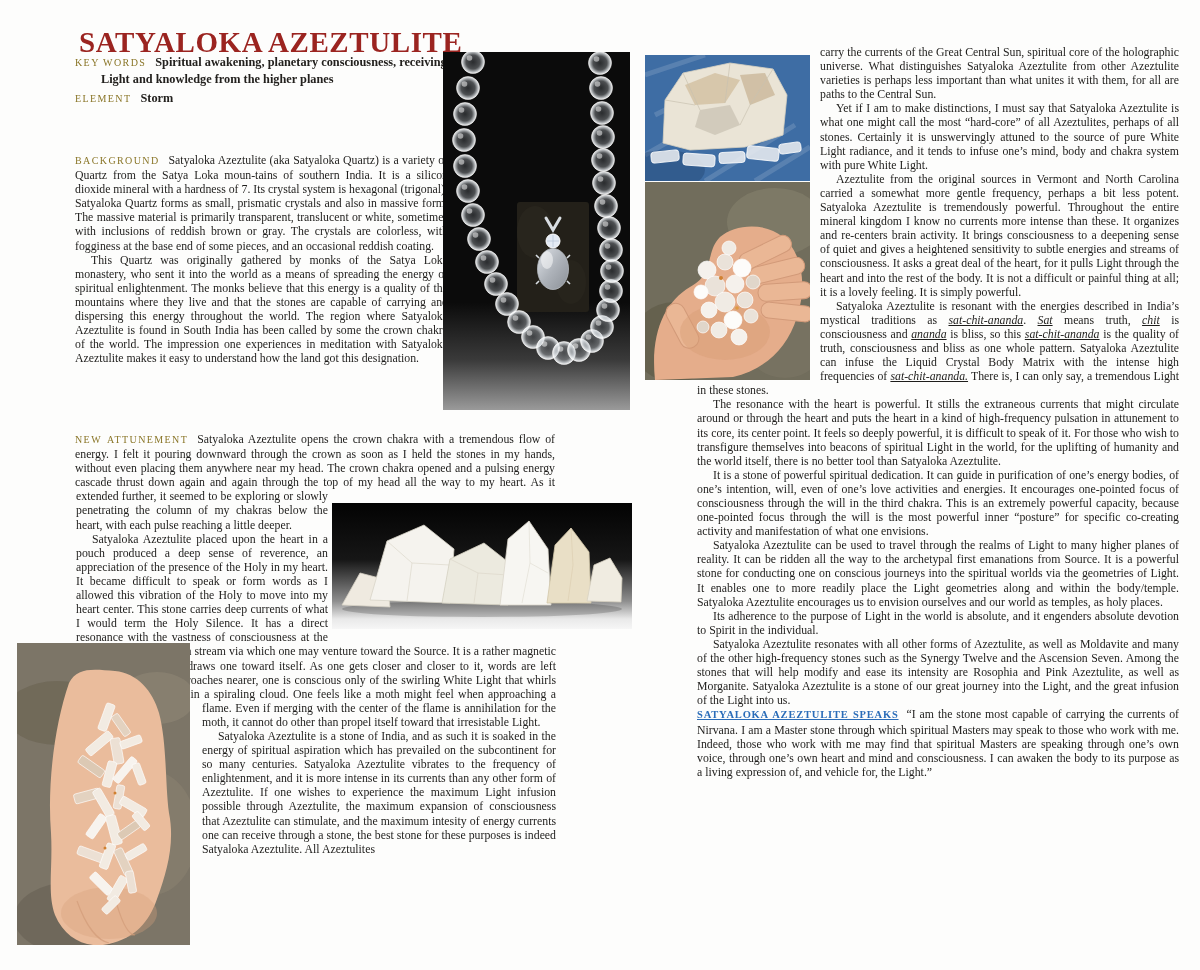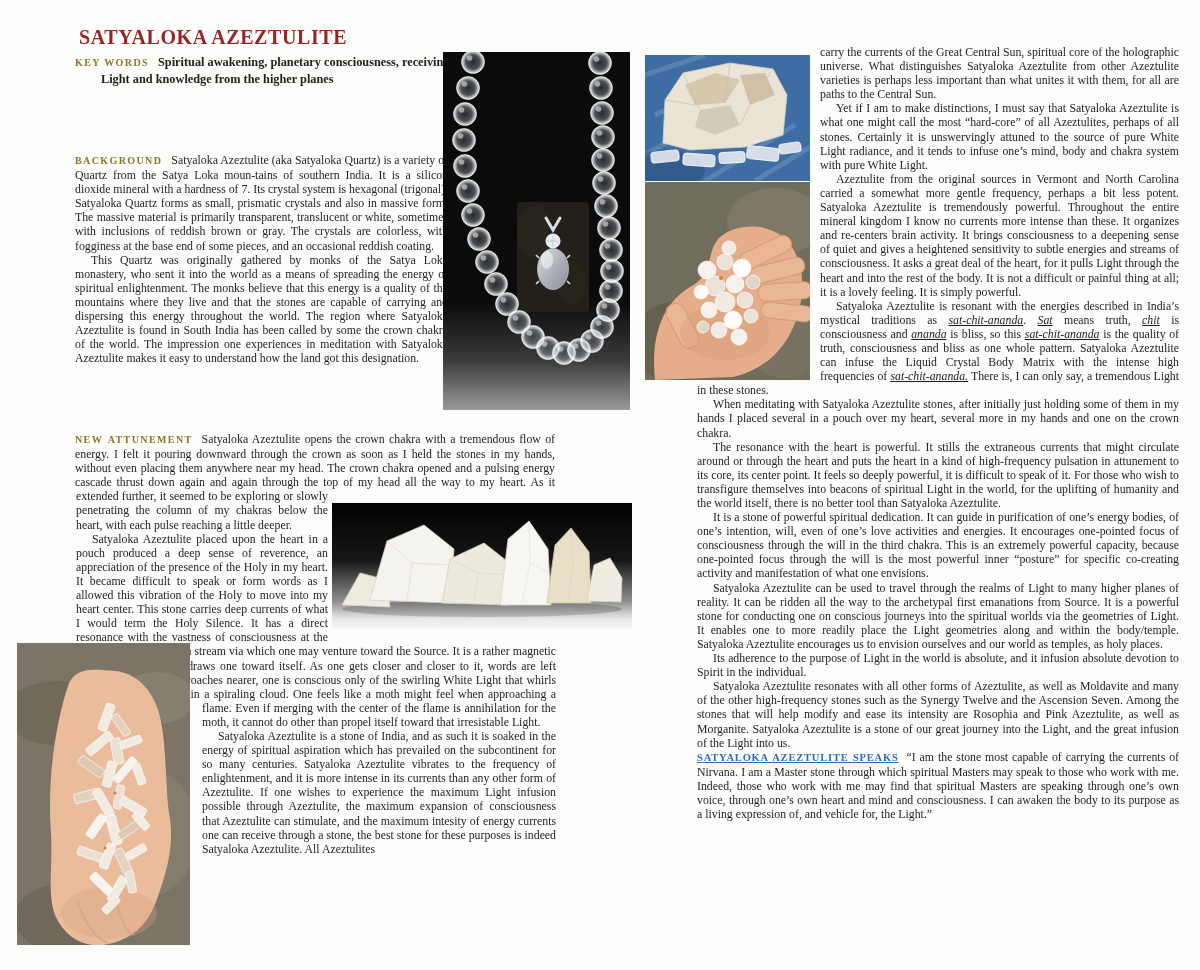--- a/index.html
+++ b/index.html
@@ -1,23 +1,23 @@
 <!DOCTYPE html>
 <html><head>
 <meta charset="utf-8">
 <style>
   html,body{margin:0;padding:0;background:#ffffff;}
   .spread{position:relative;width:1200px;height:970px;background:#fdfdfc;overflow:hidden;
           font-family:"Liberation Serif", serif;color:#1e1d1b;}
-  h1.title{position:absolute;left:75px;top:22px;margin:4px;font-size:20px;font-weight:600;
+  h1.title{position:absolute;left:75px;top:22px;margin:4px;font-size:29px;font-weight:600;
            letter-spacing:0.6px;color:#9b2420;font-family:"Liberation Serif",serif;}
   .props{position:absolute;left:75px;top:54px;width:380px;}
   .prop{margin:0 0 2px 0;padding-left:26px;text-indent:-26px;font-size:12.3px;font-weight:bold;
         line-height:16.4px;color:#23211e;}
-  .olabel{font-size:10px;font-weight:bold;letter-spacing:1.4px;color:#8a7628;margin-right:9px;}
+  .olabel{font-size:10px;font-weight:normal;letter-spacing:1.4px;color:#8a7628;margin-right:9px;}
   .blabel{font-size:10.5px;font-weight:bold;letter-spacing:0.8px;color:#2a6cb8;margin-right:8px;text-decoration:underline;}
   .col{position:absolute;font-size:11.8px;line-height:14.1px;text-align:justify;}
   .col p{margin:0;}
   .col p.ind{text-indent:16px;}
   .it{font-style:italic;text-decoration:underline;}
   .bg-col{left:75px;top:153px;width:373px;}
   .flow-col{left:75px;top:432px;width:481px;}
   .right-col{left:697px;top:45px;width:482px;}
   .sp{display:block;}
   .fr1{float:right;width:1px;height:70px;}
@@ -37,20 +37,21 @@
 </style>
 </head>
 <body>
 
 <div class="spread">
 
   <h1 class="title">SATYALOKA AZEZTULITE</h1>
 
   <div class="props">
     <p class="prop"><span class="olabel">KEY WORDS</span><span>Spiritual awakening, planetary consciousness, receiving Light and knowledge from the higher planes</span></p>
+    <p class="prop"><span class="olabel">ELEMENT</span><span>Storm</span></p>
   </div>
 
   <div class="col bg-col">
     <p><span class="olabel">BACKGROUND</span><span>Satyaloka Azeztulite (aka Satyaloka Quartz) is a variety of Quartz from the Satya Loka moun-tains of southern India. It is a silicon dioxide mineral with a hardness of 7. Its crystal system is hexagonal (trigonal). Satyaloka Quartz forms as small, prismatic crystals and also in massive form. The massive material is primarily transparent, translucent or white, sometimes with inclusions of reddish brown or gray. The crystals are colorless, with fogginess at the base end of some pieces, and an occasional reddish coating.</span></p>
     <p class="ind">This Quartz was originally gathered by monks of the Satya Loka monastery, who sent it into the world as a means of spreading the energy of spiritual enlightenment. The monks believe that this energy is a quality of the mountains where they live and that the stones are capable of carrying and dispersing this energy throughout the world. The region where Satyaloka Azeztulite is found in South India has been called by some the crown chakra of the world. The impression one experiences in meditation with Satyaloka Azeztulite makes it easy to understand how the land got this designation.</p>
   </div>
 
   <div class="col flow-col">
     <span class="sp fr1"></span>
     <span class="sp fr2"></span>
@@ -239,22 +240,21 @@
         <circle cx="92" cy="126" r="1.8" fill="#e09a40"></circle>
     </svg>
   </div>
 
   <div class="col right-col">
     <span class="sp frl"></span>
     <p>carry the currents of the Great Central Sun, spiritual core of the holographic universe. What distinguishes Satyaloka Azeztulite from other Azeztulite varieties is perhaps less important than what unites it with them, for all are paths to the Central Sun.</p>
     <p class="ind">Yet if I am to make distinctions, I must say that Satyaloka Azeztulite is what one might call the most “hard-core” of all Azeztulites, perhaps of all stones. Certainly it is unswervingly attuned to the source of pure White Light radiance, and it tends to infuse one’s mind, body and chakra system with pure White Light.</p>
     <p class="ind">Azeztulite from the original sources in Vermont and North Carolina carried a somewhat more gentle frequency, perhaps a bit less potent. Satyaloka Azeztulite is tremendously powerful. Throughout the entire mineral kingdom I know no currents more intense than these. It organizes and re-centers brain activity. It brings consciousness to a deepening sense of quiet and gives a heightened sensitivity to subtle energies and streams of consciousness. It asks a great deal of the heart, for it pulls Light through the heart and into the rest of the body. It is not a difficult or painful thing at all; it is a lovely feeling. It is simply powerful.</p>
     <p class="ind"><span>Satyaloka Azeztulite is resonant with the energies described in India’s mystical traditions as </span><span class="it">sat-chit-ananda</span><span>. </span><span class="it">Sat</span><span> means truth, </span><span class="it">chit</span><span> is consciousness and </span><span class="it">ananda</span><span> is bliss, so this </span><span class="it">sat-chit-ananda</span><span> is the quality of truth, consciousness and bliss as one whole pattern. Satyaloka Azeztulite can infuse the Liquid Crystal Body Matrix with the intense high frequencies of </span><span class="it">sat-chit-ananda.</span><span> There is, I can only say, a tremendous Light in these stones.</span></p>
-    <p class="ind">When meditating with Satyaloka Azeztulite stones, after initially just holding some of them in my hands I placed several in a pouch over my heart, several more in my hands and one on the crown chakra.</p>
     <p class="ind">The resonance with the heart is powerful. It stills the extraneous currents that might circulate around or through the heart and puts the heart in a kind of high-frequency pulsation in attunement to its core, its center point. It feels so deeply powerful, it is difficult to speak of it. For those who wish to transfigure themselves into beacons of spiritual Light in the world, for the uplifting of humanity and the world itself, there is no better tool than Satyaloka Azeztulite.</p>
     <p class="ind">It is a stone of powerful spiritual dedication. It can guide in purification of one’s energy bodies, of one’s intention, will, even of one’s love activities and energies. It encourages one-pointed focus of consciousness through the will in the third chakra. This is an extremely powerful capacity, because one-pointed focus through the will is the most powerful inner “posture” for specific co-creating activity and manifestation of what one envisions.</p>
     <p class="ind">Satyaloka Azeztulite can be used to travel through the realms of Light to many higher planes of reality. It can be ridden all the way to the archetypal first emanations from Source. It is a powerful stone for conducting one on conscious journeys into the spiritual worlds via the geometries of Light. It enables one to more readily place the Light geometries along and within the body/temple. Satyaloka Azeztulite encourages us to envision ourselves and our world as temples, as holy places.</p>
-    <p class="ind">Its adherence to the purpose of Light in the world is absolute, and it infusion absolute devotion to Spirit in the individual.</p>
+    <p class="ind">Its adherence to the purpose of Light in the world is absolute, and it engenders absolute devotion to Spirit in the individual.</p>
     <p class="ind">Satyaloka Azeztulite resonates with all other forms of Azeztulite, as well as Moldavite and many of the other high-frequency stones such as the Synergy Twelve and the Ascension Seven. Among the stones that will help modify and ease its intensity are Rosophia and Pink Azeztulite, as well as Morganite. Satyaloka Azeztulite is a stone of our great journey into the Light, and the great infusion of the Light into us.</p>
     <p><span class="blabel">SATYALOKA AZEZTULITE SPEAKS</span><span>“I am the stone most capable of carrying the currents of Nirvana. I am a Master stone through which spiritual Masters may speak to those who work with me. Indeed, those who work with me may find that spiritual Masters are speaking through one’s own voice, through one’s own heart and mind and consciousness. I can awaken the body to its purpose as a living expression of, and vehicle for, the Light.”</span></p>
   </div>
 
 </div>
 
 </body></html>

